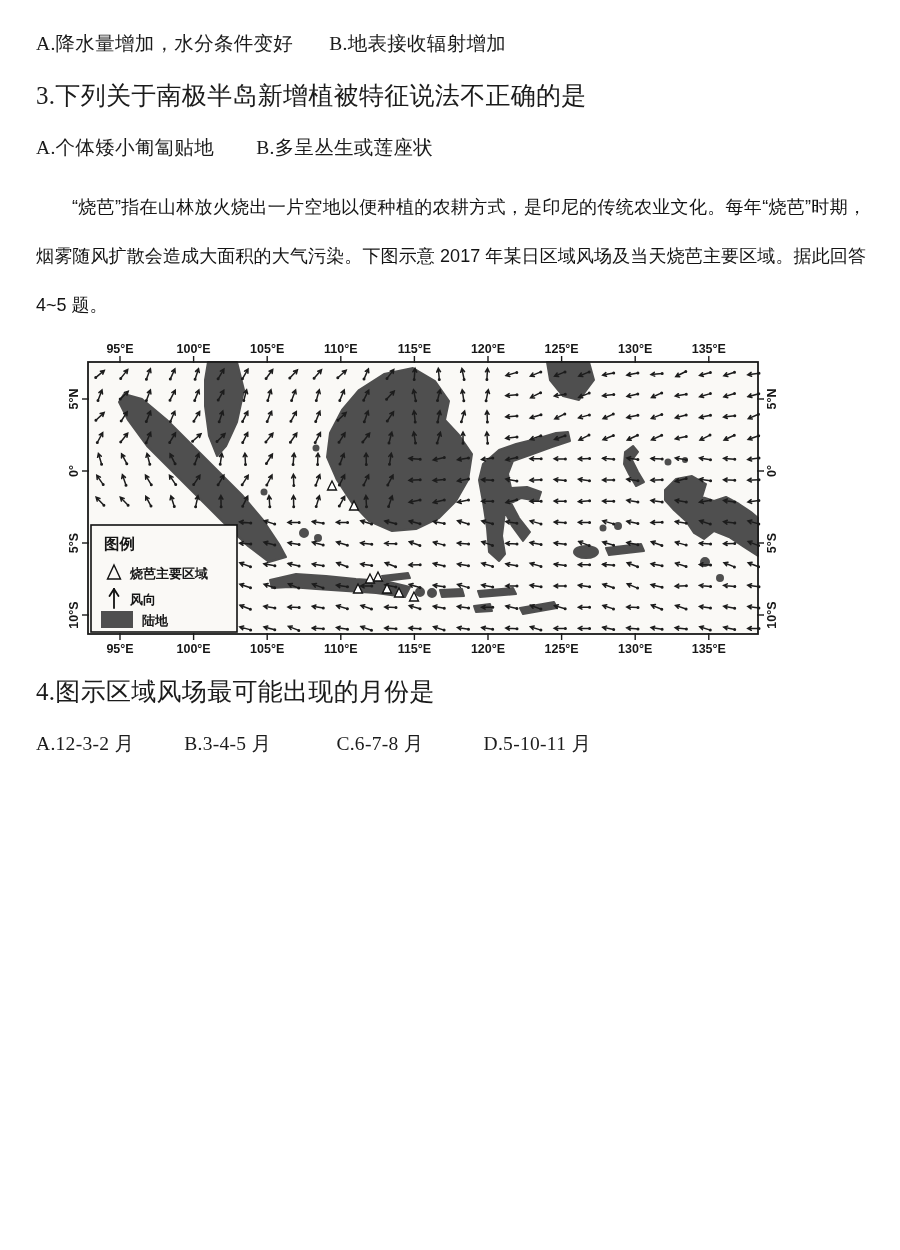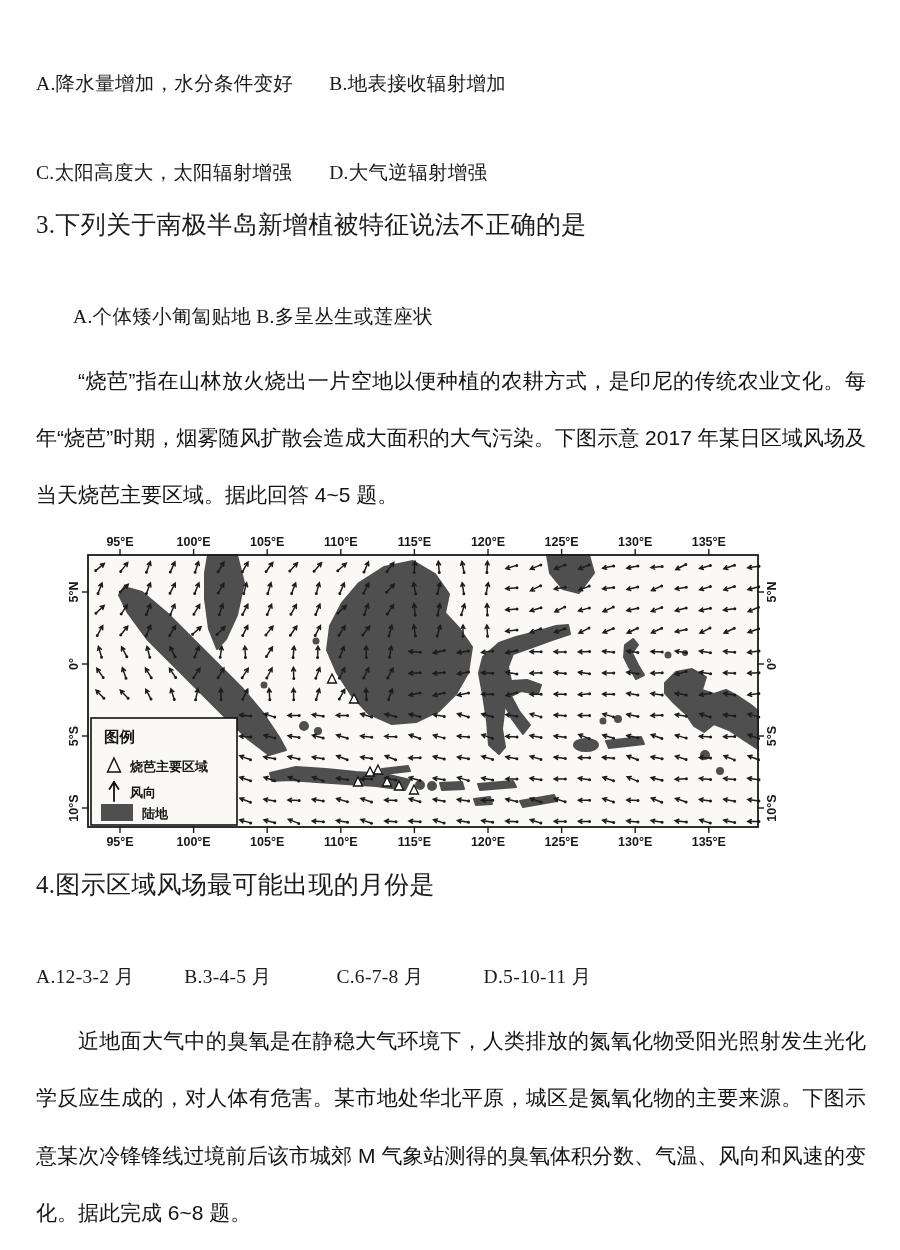--- a/index.html
+++ b/index.html
@@ -2,51 +2,47 @@
 <html><head>
 <meta charset="utf-8">
 <style>
   html,body{margin:0;padding:0;}
   body{
     width:900px;height:1250px;overflow:hidden;background:#ffffff;
     color:#1b1b1b;font-family:"Liberation Serif","DejaVu Serif",serif;
   }
   .page{padding:30px 34px 0 36px;}
   .opt-row{font-size:19.5px;margin:0 0 22px 0;letter-spacing:.3px;white-space:nowrap;}
-  .opt{display:inline-block;margin-top:40px;}
+  .opt{display:inline-block;}
   .w288{width:288px;}
-  .w215{width:215px;text-align:right;}
+  .w215{width:215px;}
   .w250{width:250px;}
   .w143{width:143px;}
   .w147{width:147px;}
   .w142{width:142px;}
   .stem{font-size:25px;margin:4px 0 22px 0;letter-spacing:.3px;}
   .para{
     font-family:"Liberation Sans","DejaVu Sans",sans-serif;
-    font-size:21px;line-height:2.72;text-align:justify;text-indent:2em;
+    font-size:18px;line-height:2.72;text-align:justify;text-indent:2em;
     margin:6px 0 10px 0;color:#141414;
   }
   .map-wrap{margin:8px 0 6px 22px;}
   svg text{font-family:"Liberation Sans","DejaVu Sans",sans-serif;fill:#161616;}
   .axis-label{font-size:12.5px;font-weight:700;}
   .legend-title{font-size:15.5px;font-weight:700;}
   .legend-item{font-size:13px;font-weight:600;}
 </style>
 </head>
 <body>
 
 <div class="page">
 
   <div class="opt-row">
     <span class="opt w288">A.降水量增加，水分条件变好</span>
     <span class="opt">B.地表接收辐射增加</span>
-  </div>
-  <div class="opt-row">
-    <span class="opt w288">C.太阳高度大，太阳辐射增强</span>
-    <span class="opt">D.大气逆辐射增强</span>
   </div>
 
   <div class="stem">3.下列关于南极半岛新增植被特征说法不正确的是</div>
   <div class="opt-row">
     <span class="opt w215">A.个体矮小匍匐贴地</span>
     <span class="opt">B.多呈丛生或莲座状</span>
   </div>
 
   <p class="para">“烧芭”指在山林放火烧出一片空地以便种植的农耕方式，是印尼的传统农业文化。每年“烧芭”时期，烟雾随风扩散会造成大面积的大气污染。下图示意 2017 年某日区域风场及当天烧芭主要区域。据此回答 4~5 题。</p>
 
@@ -189,15 +185,14 @@
 
   <div class="stem">4.图示区域风场最可能出现的月份是</div>
   <div class="opt-row">
     <span class="opt w143">A.12-3-2 月</span>
     <span class="opt w147">B.3-4-5 月</span>
     <span class="opt w142">C.6-7-8 月</span>
     <span class="opt">D.5-10-11 月</span>
   </div>
 
 
-  <p class="para">近地面大气中的臭氧是在静稳大气环境下，人类排放的氮氧化物受阳光照射发生光化学反应生成的，对人体有危害。某市地处华北平原，城区是氮氧化物的主要来源。下图示意某次冷锋锋线过境前后该市城郊 M 气象站测得的臭氧体积分数、气温、风向和风速的变化。据此完成 6~8 题。</p>
 
 </div>
 
 </body></html>

